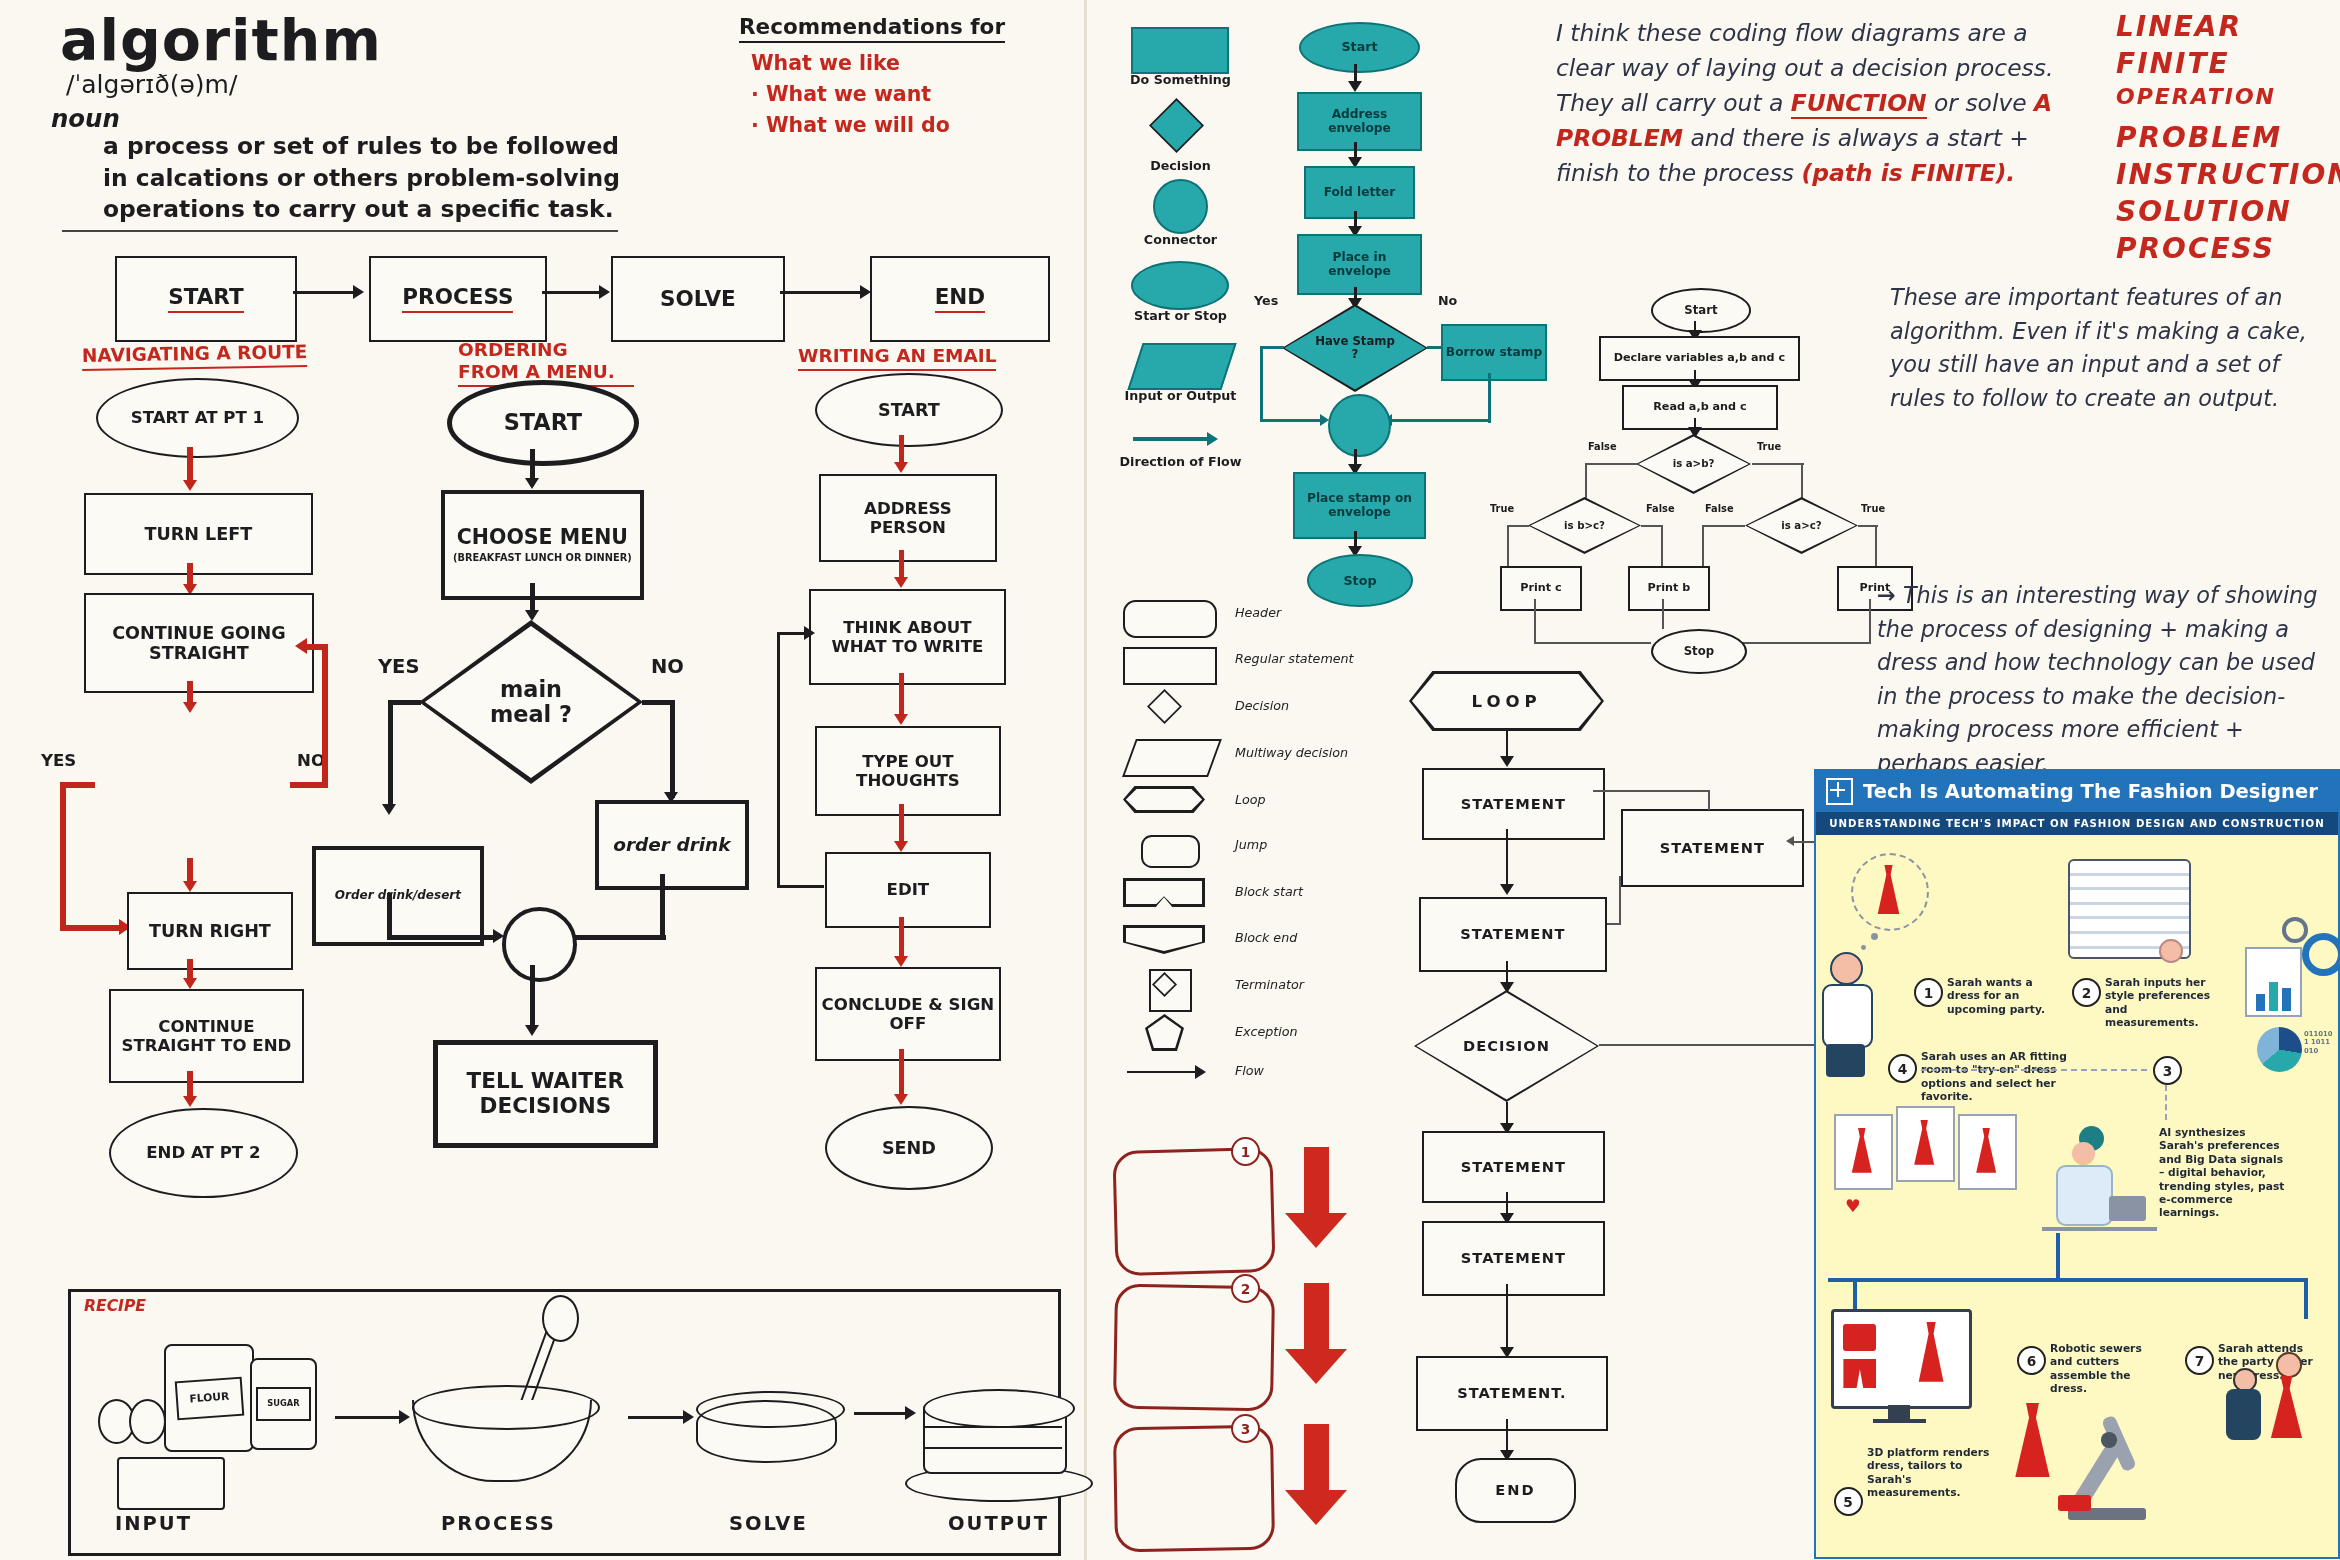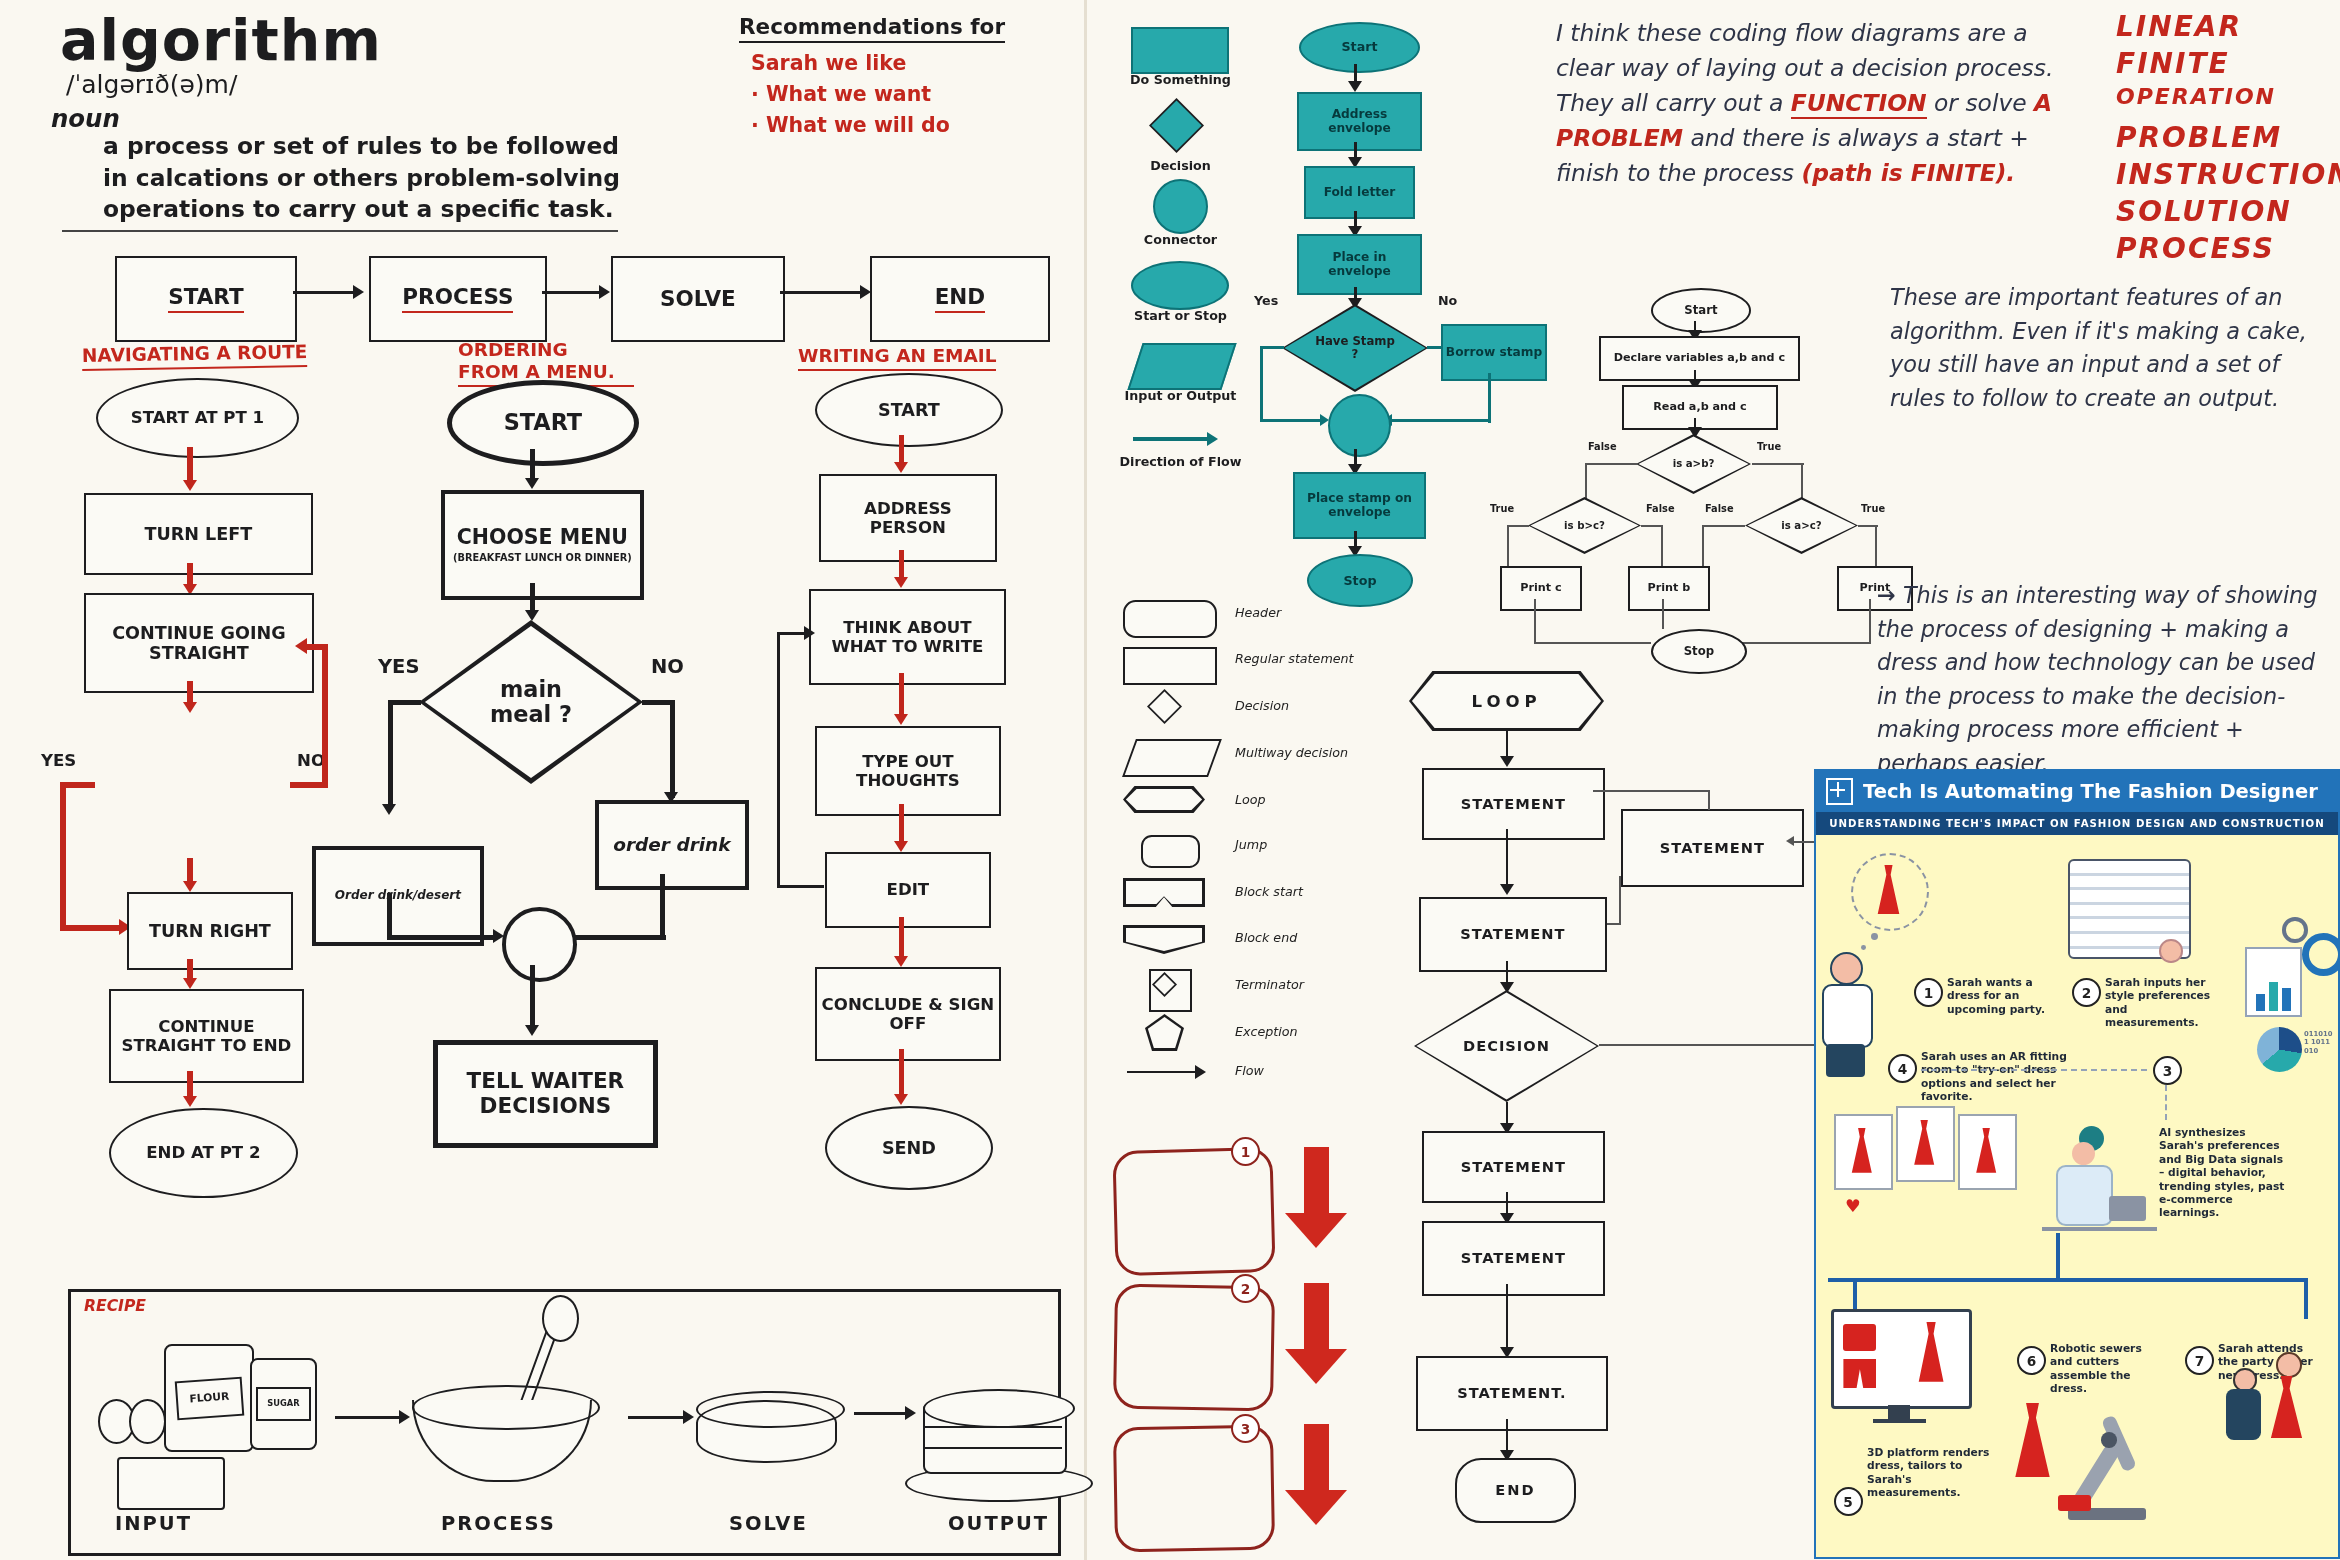--- a/index.html
+++ b/index.html
@@ -57,21 +57,21 @@
   <div class="seg" style="left:1084px;top:0;width:2.9px;height:1560px;background:#e5dfd1"></div>
 
   <div class="lb" style="left:60px;top:5.9px;font-size:57px;font-weight:700;letter-spacing:1px">algorithm</div>
   <div class="lb" style="left:66px;top:70px;font-size:25px;font-weight:500">/ˈalgərɪð(ə)m/</div>
   <div class="lb hw" style="left:51px;top:101px;font-size:24.4px;color:#1d1d1f;font-weight:700">noun</div>
   <div class="lb" style="left:103px;top:131px;width:536px;font-size:23.4px;font-weight:600;line-height:1.35">a process or set of rules to be followed in calcations or others problem-solving operations to carry out a specific task.</div>
   <div class="seg" style="left:62px;top:230px;width:556px;height:2px;background:#444"></div>
 
   <div>
     <div class="lb" style="left:739px;top:13.7px;font-size:21.5px;border-bottom:2px solid #1d1d1f;padding-bottom:2px">Recommendations for</div>
-    <div class="lb red" style="left:751px;top:51px;font-size:20.5px">Sarah we like</div>
+    <div class="lb red" style="left:751px;top:51px;font-size:20.5px">What we like</div>
     <div class="lb red" style="left:751px;top:82px;font-size:20.5px">·&nbsp;<span>What we want</span></div>
     <div class="lb red" style="left:751px;top:113px;font-size:20.5px">·&nbsp;<span>What we will do</span></div>
   </div>
 
   <div class="bx" style="left:115px;top:256px;width:170px;height:74px;font-size:21.5px">
       <span class="ulr">START</span>
     </div>
   <div class="arrh" style="left:293px;top:291px;width:60px;height:2.9px"></div>
   <div class="bx" style="left:369px;top:256px;width:166px;height:74px;font-size:21.5px">
       <span class="ulr">PROCESS</span>

